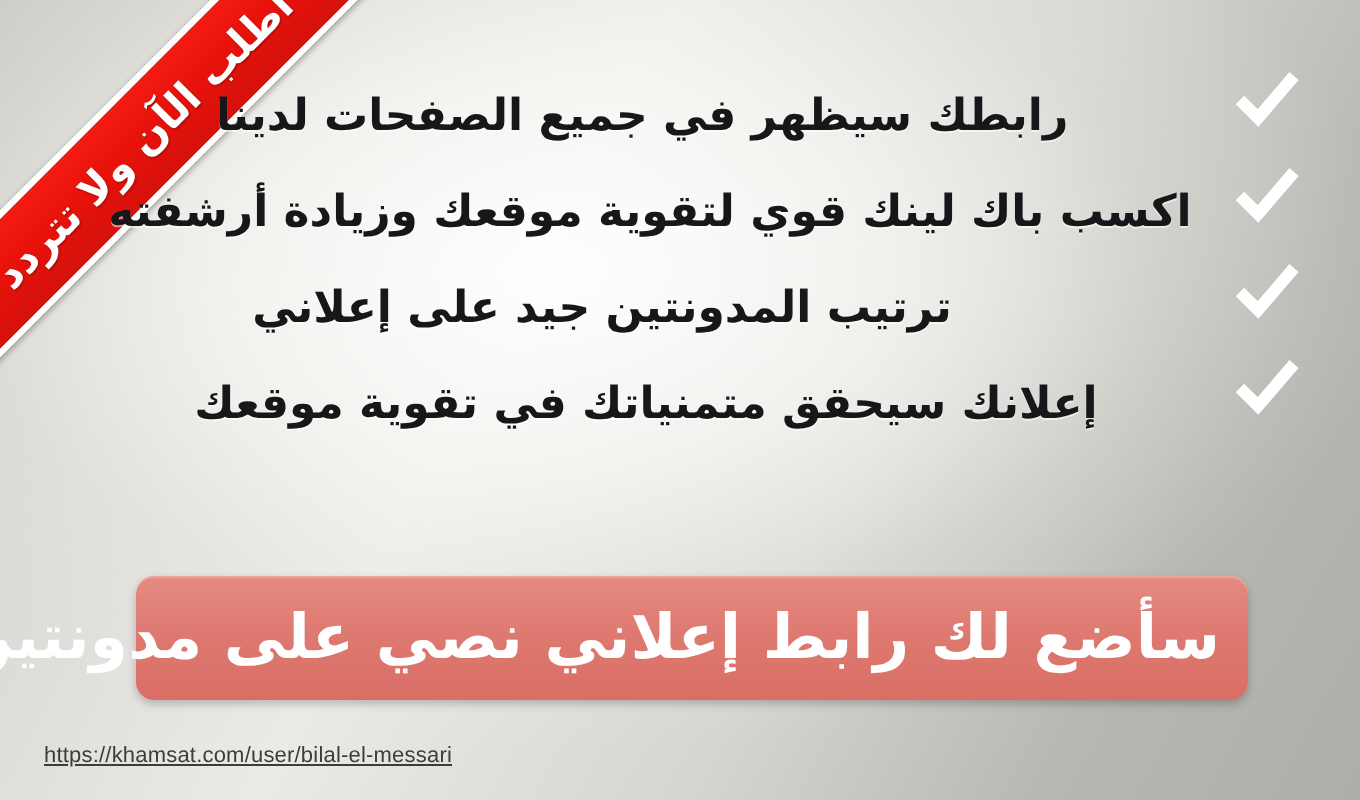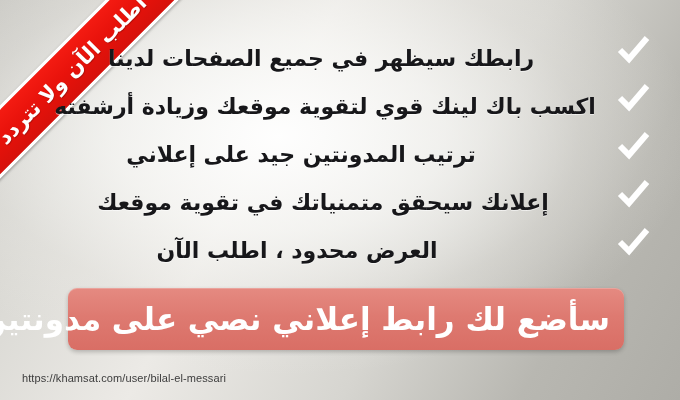--- a/index.html
+++ b/index.html
@@ -140,20 +140,21 @@
   .footer-url {
     position: absolute;
     left: 22px;
     top: 372px;
     color: #3c3c3c;
     font-family: "Liberation Sans", sans-serif;
     font-size: 11px;
     direction: ltr;
     white-space: nowrap;
     letter-spacing: 0.1px;
+    text-decoration: underline;
   }
 </style>
 </head>
 <body>
 
 <div id="banner">
 
   <div class="ribbon-wrap">
     <div class="ribbon-band">
       <span class="ribbon-text">اطلب الآن ولا تتردد</span>
@@ -183,26 +184,20 @@
       <span class="bullet-text">ترتيب المدونتين جيد  على إعلاني</span>
     </div>
 
     <div class="bullet-row r4">
       <svg class="check-icon" viewBox="0 0 34 34" aria-hidden="true">
         <path d="M4 17 L13 26 L31 5" fill="none" stroke="#ffffff" stroke-width="6" stroke-linecap="butt" stroke-linejoin="miter"></path>
       </svg>
       <span class="bullet-text">إعلانك سيحقق  متمنياتك في تقوية موقعك</span>
     </div>
 
-    <div class="bullet-row r5">
-      <svg class="check-icon" viewBox="0 0 34 34" aria-hidden="true">
-        <path d="M4 17 L13 26 L31 5" fill="none" stroke="#ffffff" stroke-width="6" stroke-linecap="butt" stroke-linejoin="miter"></path>
-      </svg>
-      <span class="bullet-text">العرض  محدود ، اطلب  الآن</span>
-    </div>
 
   </div>
 
   <button class="cta-button">سأضع لك رابط إعلاني نصي على مدونتين ب ٥ $</button>
 
   <div class="footer-url">https://khamsat.com/user/bilal-el-messari</div>
 
 </div>
 
 </body></html>

